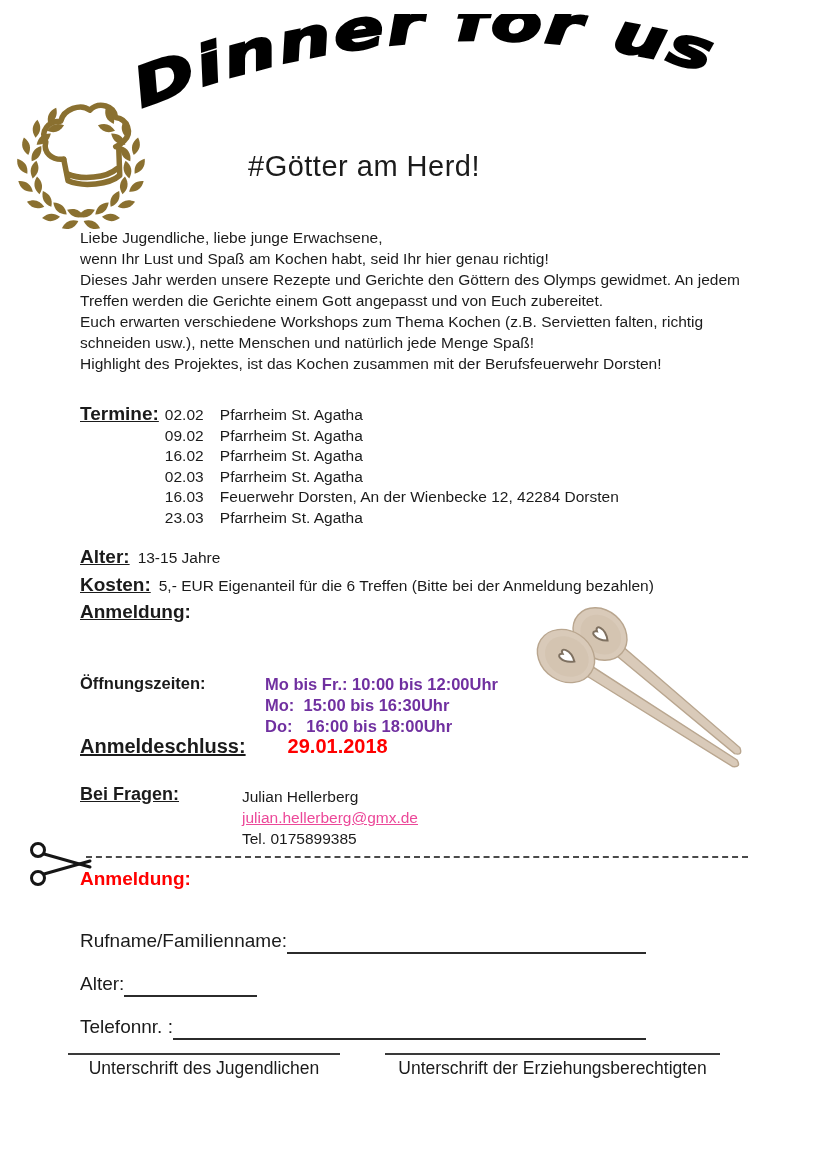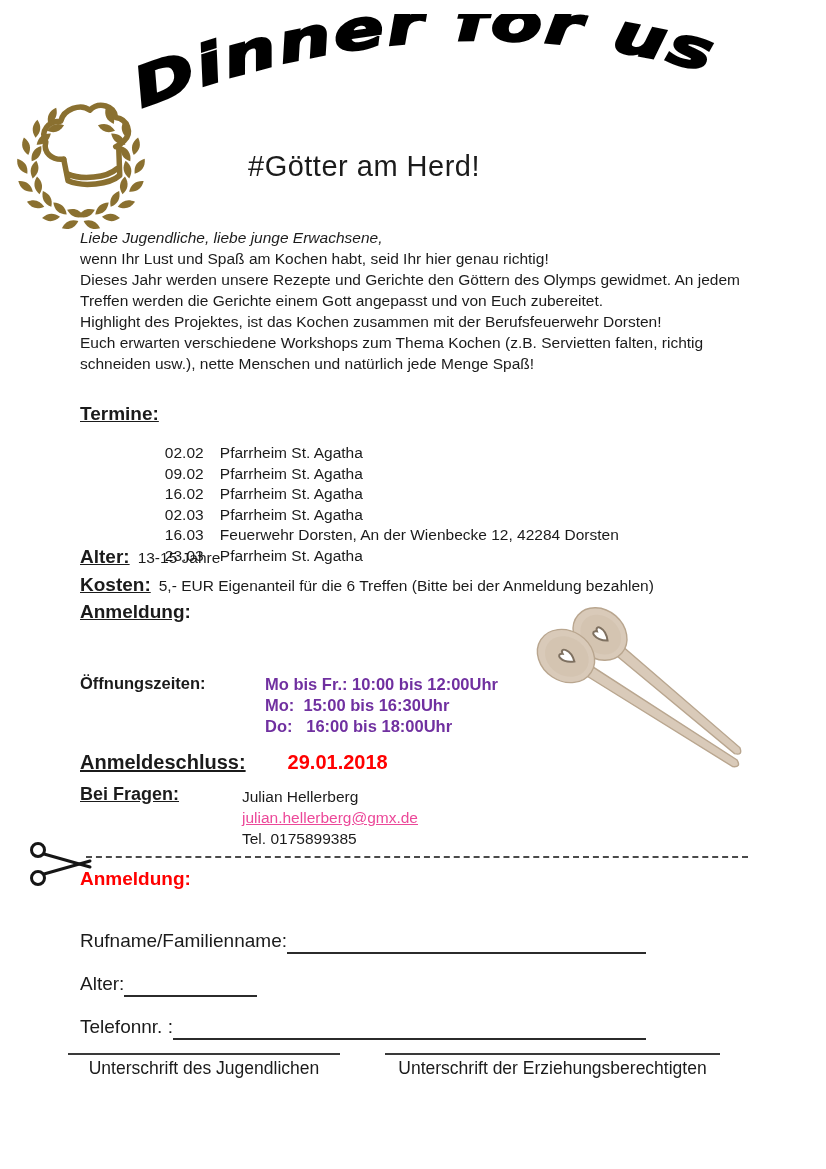--- a/index.html
+++ b/index.html
@@ -7,49 +7,49 @@
         font-family:"Liberation Sans",sans-serif;color:#1b1b1b;overflow:hidden;}
   .abs{position:absolute;}
 
   
   .title-svg{left:136px;top:14px;width:584px;height:106px;}
   .subtitle{left:248px;top:150px;font-size:29px;letter-spacing:.5px;}
   .logo-svg{left:6px;top:92px;width:150px;height:142px;}
 
   
   .intro{left:80px;top:227px;width:674px;}
-  .salutation{font-style:italic;font-size:20px;margin:0 0 7px 0;}
+  .salutation{font-size:20px;margin:0 0 7px 0;}
   .intro p{margin:0;font-size:15.5px;line-height:21px;}
 
   
   .termine{left:80px;top:403px;display:flex;align-items:flex-start;}
   .lbl{font-weight:bold;font-size:19px;text-decoration:underline;white-space:nowrap;}
   .termine .lbl{margin-right:6px;}
-  .t-rows{padding-top:2px;margin-top:38px;}
+  .t-rows{padding-top:2px;}
   .t-row{display:flex;font-size:15.5px;line-height:20.6px;}
   .t-date{width:46px;flex:none;}
   .t-loc{margin-left:9px;white-space:nowrap;}
 
   
   .details{left:80px;top:546px;}
   .d-row{display:flex;align-items:baseline;margin-bottom:5.5px;}
   .d-val{font-size:15.5px;margin-left:8px;white-space:nowrap;}
   .anm-row{display:flex;align-items:flex-start;}
   .anm-label-wrap{width:105px;flex:none;font-size:19px;}
   .colon{font-weight:bold;}
   .addr{font-size:15.5px;line-height:21.5px;padding-top:3px;}
   .addr div{white-space:pre;}
 
   
   .oeff-label{left:80px;top:674px;font-weight:bold;font-size:16.5px;}
   .oeff-times{left:265px;top:674px;font-weight:bold;font-size:16.5px;line-height:21px;color:#7030a0;}
   .pre{white-space:pre;}
 
   
-  .schluss{left:80px;top:735px;display:flex;align-items:baseline;margin-top:16px;}
+  .schluss{left:80px;top:735px;display:flex;align-items:baseline;}
   .schluss .lbl{font-size:20px;}
   .schluss-date{color:#ff0000;font-weight:bold;font-size:20px;margin-left:42px;}
 
   
   .fragen{left:80px;top:784px;display:flex;align-items:flex-start;gap:48px;}
   .fragen .lbl{font-size:18px;width:114px;flex:none;}
   .fragen-vals{font-size:15.5px;line-height:21px;padding-top:2px;}
   .email{text-decoration:underline;color:#ec4899;}
 
   
@@ -118,22 +118,22 @@
       <path d="M59,79 C73,87 98,87 109,79"></path>
     </g>
   </svg>
 
   <div class="abs subtitle">#Götter am Herd!</div>
 
   <div class="abs intro">
     <p class="salutation">Liebe Jugendliche, liebe junge Erwachsene,</p>
     <p>wenn Ihr Lust und Spaß am Kochen habt, seid Ihr hier genau richtig!</p>
     <p>Dieses Jahr werden unsere Rezepte und Gerichte den Göttern des Olymps gewidmet. An jedem Treffen werden die Gerichte einem Gott angepasst und von Euch zubereitet.</p>
+    <p>Euch erwarten verschiedene Workshops zum Thema Kochen (z.B. Servietten falten, richtig schneiden usw.), nette Menschen und natürlich jede Menge Spaß!</p>
     <p>Highlight des Projektes, ist das Kochen zusammen mit der Berufsfeuerwehr Dorsten!</p>
-    <p>Euch erwarten verschiedene Workshops zum Thema Kochen (z.B. Servietten falten, richtig schneiden usw.), nette Menschen und natürlich jede Menge Spaß!</p>
   </div>
 
   <div class="abs termine">
     <span class="lbl">Termine:</span>
     <div class="t-rows">
       <div class="t-row">
         <span class="t-date">02.02</span>
         <span class="t-loc">Pfarrheim St. Agatha</span>
       </div>
       <div class="t-row">

